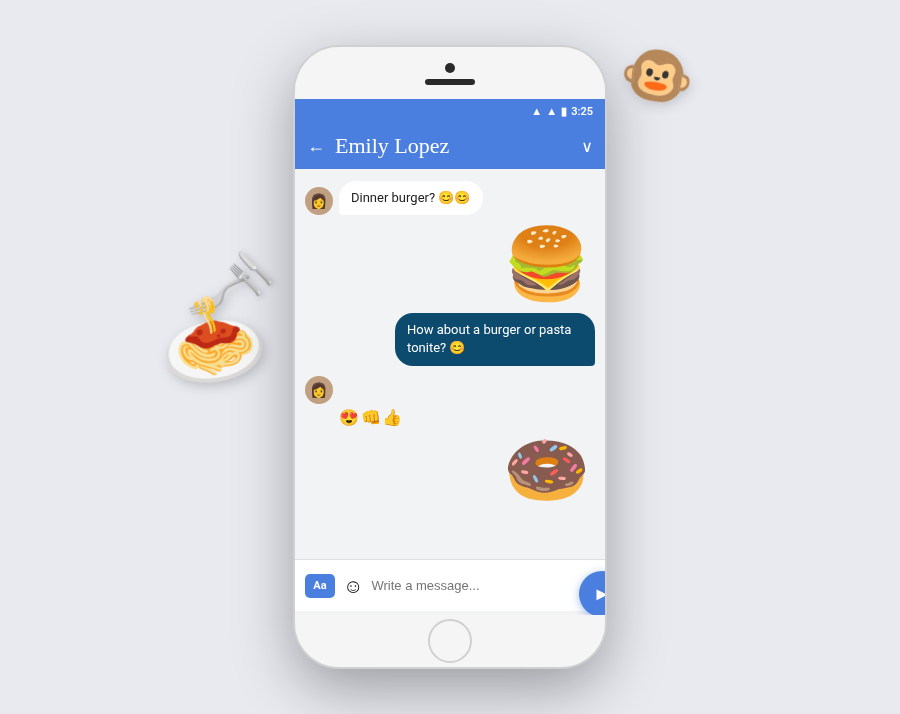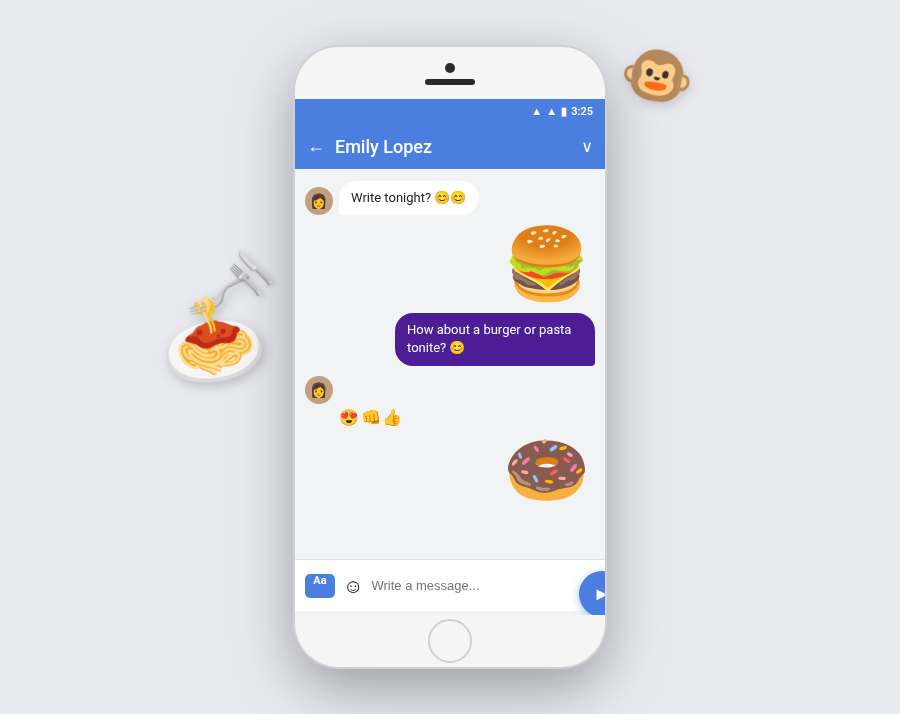--- a/index.html
+++ b/index.html
@@ -126,22 +126,23 @@
     }
 
     .back-arrow {
       font-size: 18px;
       margin-right: 10px;
       cursor: pointer;
     }
 
     .header-name {
       flex: 1;
-      font-size: 18px;
+      font-size: 22px;
       font-weight: 500;
+      font-family: Liberation Serif, serif;
     }
 
     .header-chevron {
       font-size: 16px;
     }
 
     
     .messages-area {
       flex: 1;
       padding: 12px 10px;
@@ -188,21 +189,21 @@
       line-height: 1.4;
     }
 
     .bubble.received {
       background: white;
       color: #222;
       border-bottom-left-radius: 4px;
     }
 
     .bubble.sent {
-      background: #4c1d95;
+      background: #0c4a6e;
       color: white;
       border-bottom-right-radius: 4px;
     }
 
     .bubble-emoji-large {
       font-size: 70px;
       line-height: 1;
       background: transparent;
       padding: 4px;
     }
@@ -230,21 +231,21 @@
 
     .input-aa {
       width: 30px;
       height: 24px;
       background: #4a7fe0;
       border-radius: 5px;
       color: white;
       font-size: 11px;
       font-weight: bold;
       display: flex;
-      align-items: flex-start;
+      align-items: center;
       justify-content: center;
       margin-right: 8px;
       cursor: pointer;
     }
 
     .emoji-btn {
       font-size: 20px;
       margin-right: 8px;
       cursor: pointer;
     }
@@ -344,21 +345,21 @@
         <span class="back-arrow">←</span>
         <span class="header-name">Emily Lopez</span>
         <span class="header-chevron">∨</span>
       </div>
 
       <div class="messages-area">
 
         <div class="message-row received">
           <div class="avatar">👩</div>
           <div class="bubble received">
-            <span>Write tonight? 😊😊</span>
+            <span>Dinner burger? 😊😊</span>
           </div>
         </div>
 
         <div class="message-row sent">
           <div class="bubble bubble-emoji-large sent" style="background:transparent;">
             🍔
           </div>
         </div>
 
         <div class="message-row sent">

